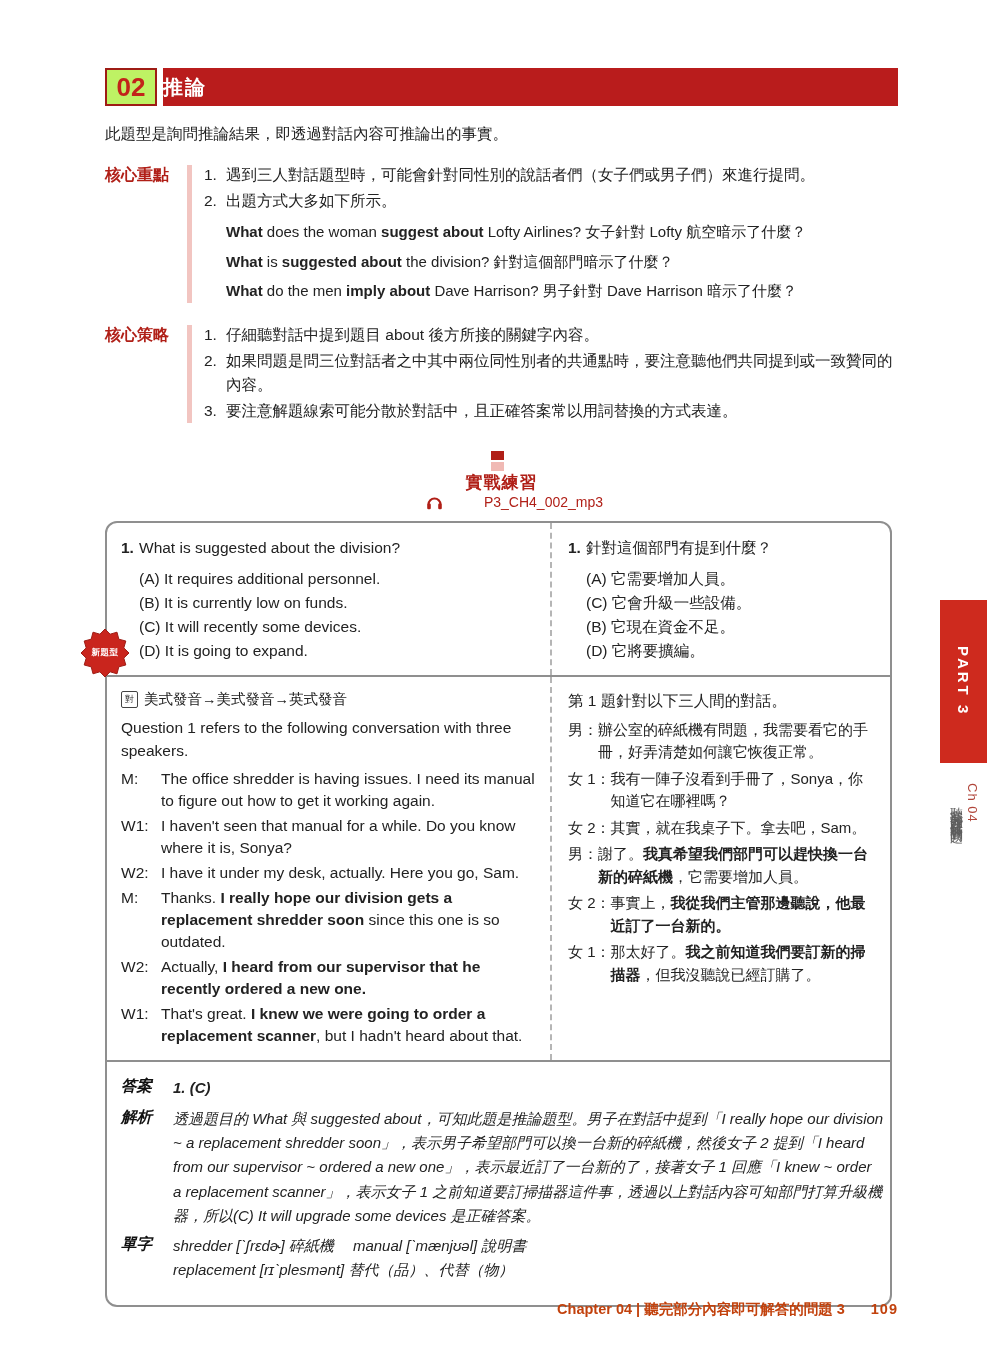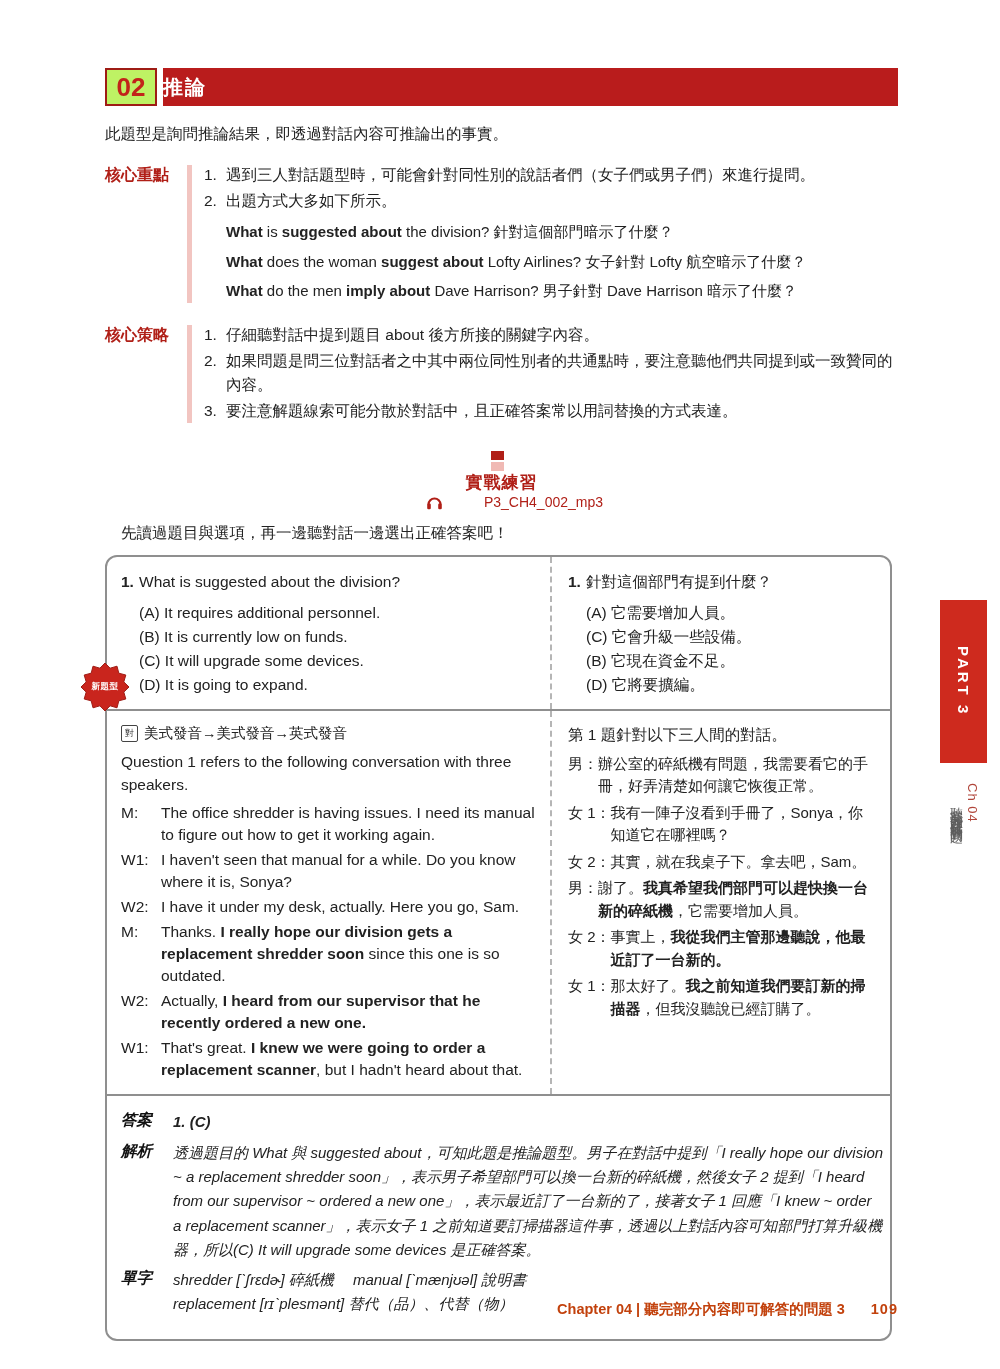--- a/index.html
+++ b/index.html
@@ -105,22 +105,22 @@
       <div class="blk-list">
         <div class="num-row">
           <span class="num">1.</span>
           <span class="txt">遇到三人對話題型時，可能會針對同性別的說話者們（女子們或男子們）來進行提問。</span>
         </div>
         <div class="num-row">
           <span class="num">2.</span>
           <span class="txt">出題方式大多如下所示。</span>
         </div>
         <div class="examples">
+          <div><span style="font-weight: 700;">What</span><span> does the woman </span><span style="font-weight: 700;">suggest about</span><span> Lofty Airlines?  女子針對 Lofty 航空暗示了什麼？</span></div>
           <div><span style="font-weight: 700;">What</span><span> is </span><span style="font-weight: 700;">suggested about</span><span> the division?  針對這個部門暗示了什麼？</span></div>
-          <div><span style="font-weight: 700;">What</span><span> does the woman </span><span style="font-weight: 700;">suggest about</span><span> Lofty Airlines?  女子針對 Lofty 航空暗示了什麼？</span></div>
           <div><span style="font-weight: 700;">What</span><span> do the men </span><span style="font-weight: 700;">imply about</span><span> Dave Harrison? 男子針對 Dave Harrison 暗示了什麼？</span></div>
         </div>
       </div>
     </div>
 
     <div class="block">
       <div class="blk-label">核心策略</div>
       <div class="blk-rule"></div>
       <div class="blk-list">
         <div class="num-row">
@@ -147,34 +147,33 @@
       <span class="audio">
         <svg width="17" height="15" viewBox="0 0 17 15">
           <path d="M2.5 9.5 a6 6 0 0 1 12 0" fill="none" stroke="#b01f17" stroke-width="2.2"></path>
           <rect x="1.2" y="8.6" width="3.6" height="5.6" rx="1.2" fill="#b01f17"></rect>
           <rect x="12.2" y="8.6" width="3.6" height="5.6" rx="1.2" fill="#b01f17"></rect>
         </svg>
         <span>P3_CH4_002_mp3</span>
       </span>
     </div>
 
-    <p class="lead">先讀過題目與選項，再一邊聽對話一邊選出正確答案吧！</p>
 
     <div class="mainbox">
 
       <div class="box-row">
         <div class="col-l">
           <div class="q-title">
             <span class="qn">1.</span>
             <span>What is suggested about the division?</span>
           </div>
           <div class="q-opts">
             <div>(A) It requires additional personnel.</div>
             <div>(B) It is currently low on funds.</div>
-            <div>(C) It will upgrade some devices.</div>
+            <div>(C) It will recently some devices.</div>
             <div>(D) It is going to expand.</div>
           </div>
         </div>
         <div class="col-r">
           <div class="q-title">
             <span class="qn">1.</span>
             <span>針對這個部門有提到什麼？</span>
           </div>
           <div class="q-opts">
             <div>(A) 它需要增加人員。</div>

